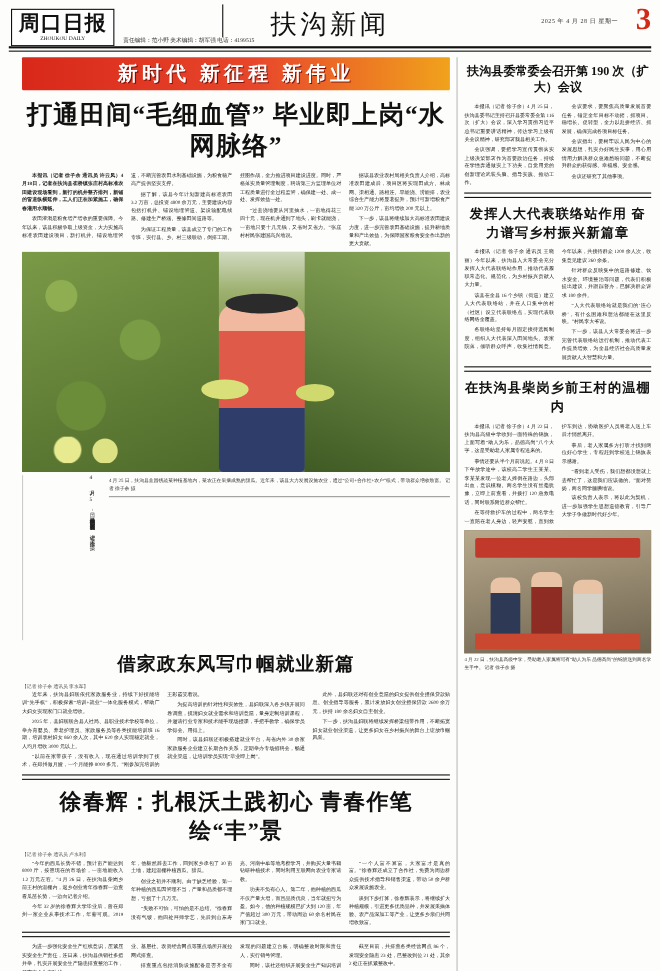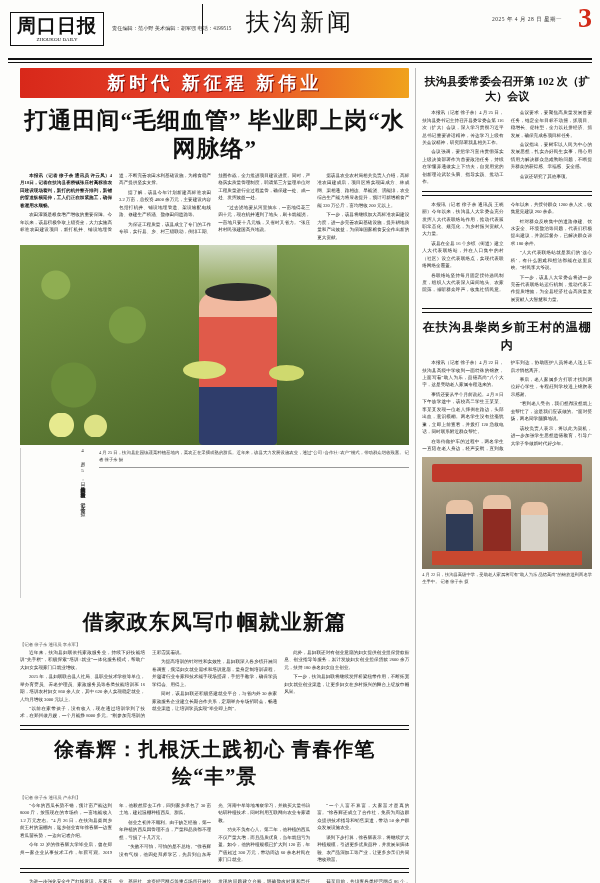--- a/index.html
+++ b/index.html
@@ -7,21 +7,21 @@
     width:600px;height:883px;
     background:#ffffff;
     font-family:"Liberation Serif","DejaVu Serif",serif;
     color:#111;
     overflow:hidden;
   }
   .page{position:relative;width:600px;height:883px;background:#fdfdfb;}
 
   
   .masthead{
-    position:relative;height:58px;display:flex;align-items:center;
+    position:relative;height:42px;display:flex;align-items:flex-end;
     padding:0 10px;box-sizing:border-box;
   }
   .logo{
     font-family:"Liberation Serif",serif;
     font-weight:bold;font-size:19px;letter-spacing:1px;
     border:1px solid #111;padding:3px 6px;line-height:1;
     color:#111;background:#fff;
   }
   .logo-sub{font-size:5px;letter-spacing:0;display:block;text-align:center;margin-top:2px;font-weight:normal;}
   .imprint{
@@ -60,21 +60,21 @@
     text-shadow:1px 1px 0 #7e1008;
     font-family:"Liberation Serif",serif;
   }
 
   
   .head-main{
     text-align:center;font-size:23px;font-weight:bold;letter-spacing:1px;
     margin:9px 0 8px 0;line-height:1.25;
   }
   .head-2{
-    text-align:center;font-size:21px;font-weight:bold;letter-spacing:1px;
+    text-align:center;font-size:17px;font-weight:bold;letter-spacing:1px;
     margin:7px 0 6px 0;
   }
   .head-3{
     text-align:center;font-size:20px;font-weight:bold;letter-spacing:1px;
     margin:6px 0 5px 0;
   }
   .rule-thin{height:1px;background:#999;margin:4px 0;}
   .rule-dbl{height:3px;border-top:1px solid #111;border-bottom:1px solid #111;margin:5px 0;}
 
   
@@ -223,31 +223,32 @@
         <p>该社成立安全生产工作领导小组，制订详细的排查整治方案，明确责任分工，对所属企业、基层社、农资经营网点等重点场所开展拉网式排查。</p>
         <p>排查重点包括消防设施配备是否齐全有效、电气线路敷设是否规范、危险化学品存储是否符合标准、应急通道是否畅通等方面，对发现的问题建立台账，明确整改时限和责任人，实行销号管理。</p>
         <p>同时，该社还组织开展安全生产知识培训和应急演练，邀请消防部门专业人员现场讲解消防器材使用方法和火灾逃生技能，不断提高干部职工的安全意识和应急处置能力。</p>
         <p>截至目前，共排查各类经营网点 86 个，发现安全隐患 23 处，已整改到位 21 处，其余 2 处正在抓紧整改中。</p>
       </div>
 
     </div>
 
     <div class="right-col">
 
-      <div class="head-3" style="font-size:11px;letter-spacing:0;line-height:1.4;">扶沟县委常委会召开第 102 次（扩大）会议</div>
+      <div class="head-3" style="font-size:11px;letter-spacing:0;line-height:1.4;">扶沟县委常委会召开第 190 次（扩大）会议</div>
       <div class="cols c2">
         <p>本报讯（记者 徐子余）4 月 25 日，扶沟县委书记主持召开县委常委会第 116 次（扩大）会议，深入学习贯彻习近平总书记重要讲话精神，传达学习上级有关会议精神，研究部署我县相关工作。</p>
         <p>会议强调，要把学习宣传贯彻落实上级决策部署作为首要政治任务，持续在学懂弄通做实上下功夫，自觉用党的创新理论武装头脑、指导实践、推动工作。</p>
         <p>会议要求，要聚焦高质量发展首要任务，锚定全年目标不动摇，抓项目、稳增长、促转型，全力以赴拼经济、抓发展，确保完成各项目标任务。</p>
         <p>会议指出，要树牢以人民为中心的发展思想，扎实办好民生实事，用心用情用力解决群众急难愁盼问题，不断提升群众的获得感、幸福感、安全感。</p>
         <p>会议还研究了其他事项。</p>
       </div>
 
       <div class="rule-dbl"></div>
 
+      <div class="head-3" style="font-size:12px;line-height:1.45;">发挥人大代表联络站作用 奋力谱写乡村振兴新篇章</div>
       <div class="cols c2">
         <p>本报讯（记者 徐子余 通讯员 王晓丽）今年以来，扶沟县人大常委会充分发挥人大代表联络站作用，推动代表履职常态化、规范化，为乡村振兴贡献人大力量。</p>
         <p>该县在全县 16 个乡镇（街道）建立人大代表联络站，并在人口集中的村（社区）设立代表联络点，实现代表联络网络全覆盖。</p>
         <p>各联络站坚持每月固定接待选民制度，组织人大代表深入田间地头、农家院落，倾听群众呼声，收集社情民意。今年以来，共接待群众 1200 余人次，收集意见建议 260 余条。</p>
         <p>针对群众反映集中的道路修建、饮水安全、环境整治等问题，代表们积极提出建议，并跟踪督办，已解决群众诉求 180 余件。</p>
         <p>“人大代表联络站就是我们的‘连心桥’，有什么困难和想法都能在这里反映。”村民李大爷说。</p>
         <p>下一步，该县人大常委会将进一步完善代表联络站运行机制，推动代表工作提质增效，为全县经济社会高质量发展贡献人大智慧和力量。</p>
       </div>
 
       <div class="rule-dbl"></div>

